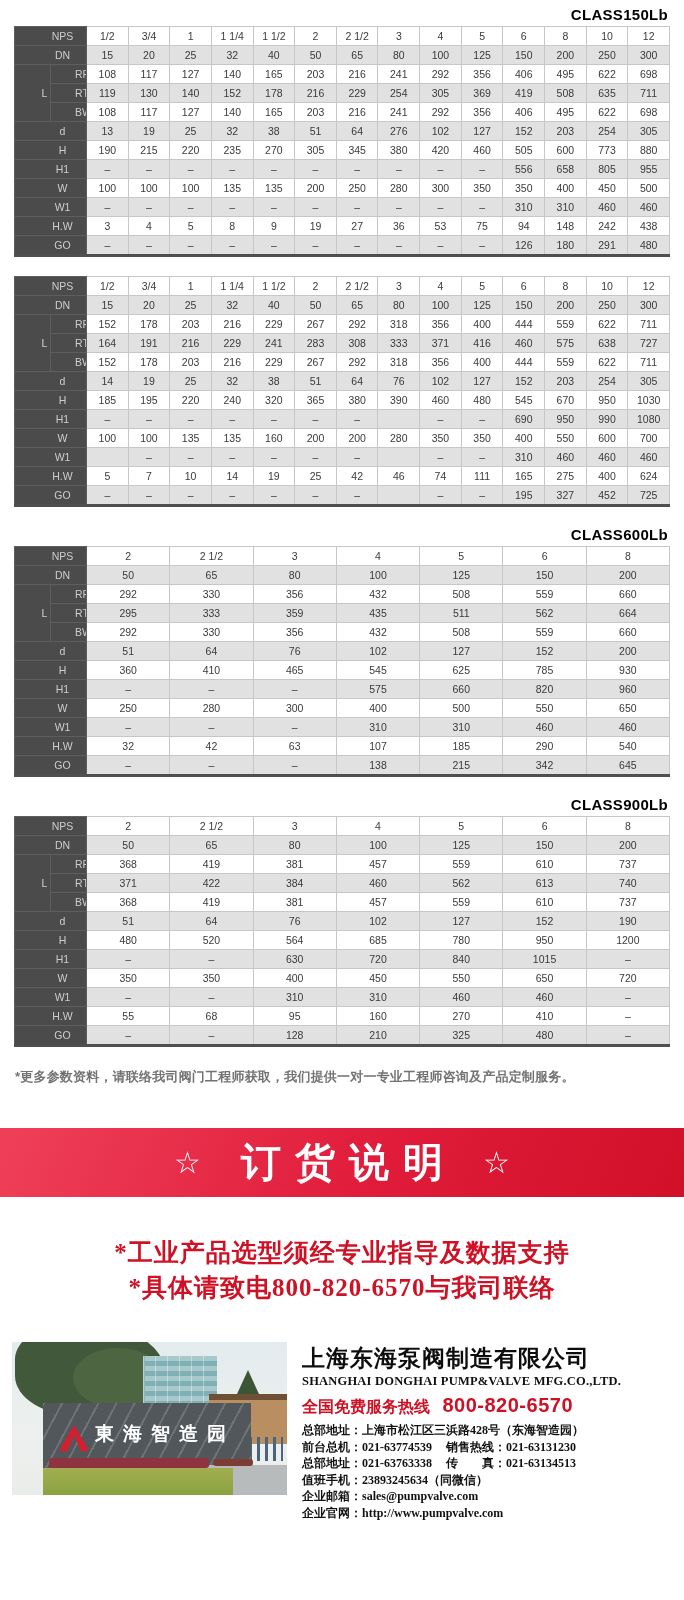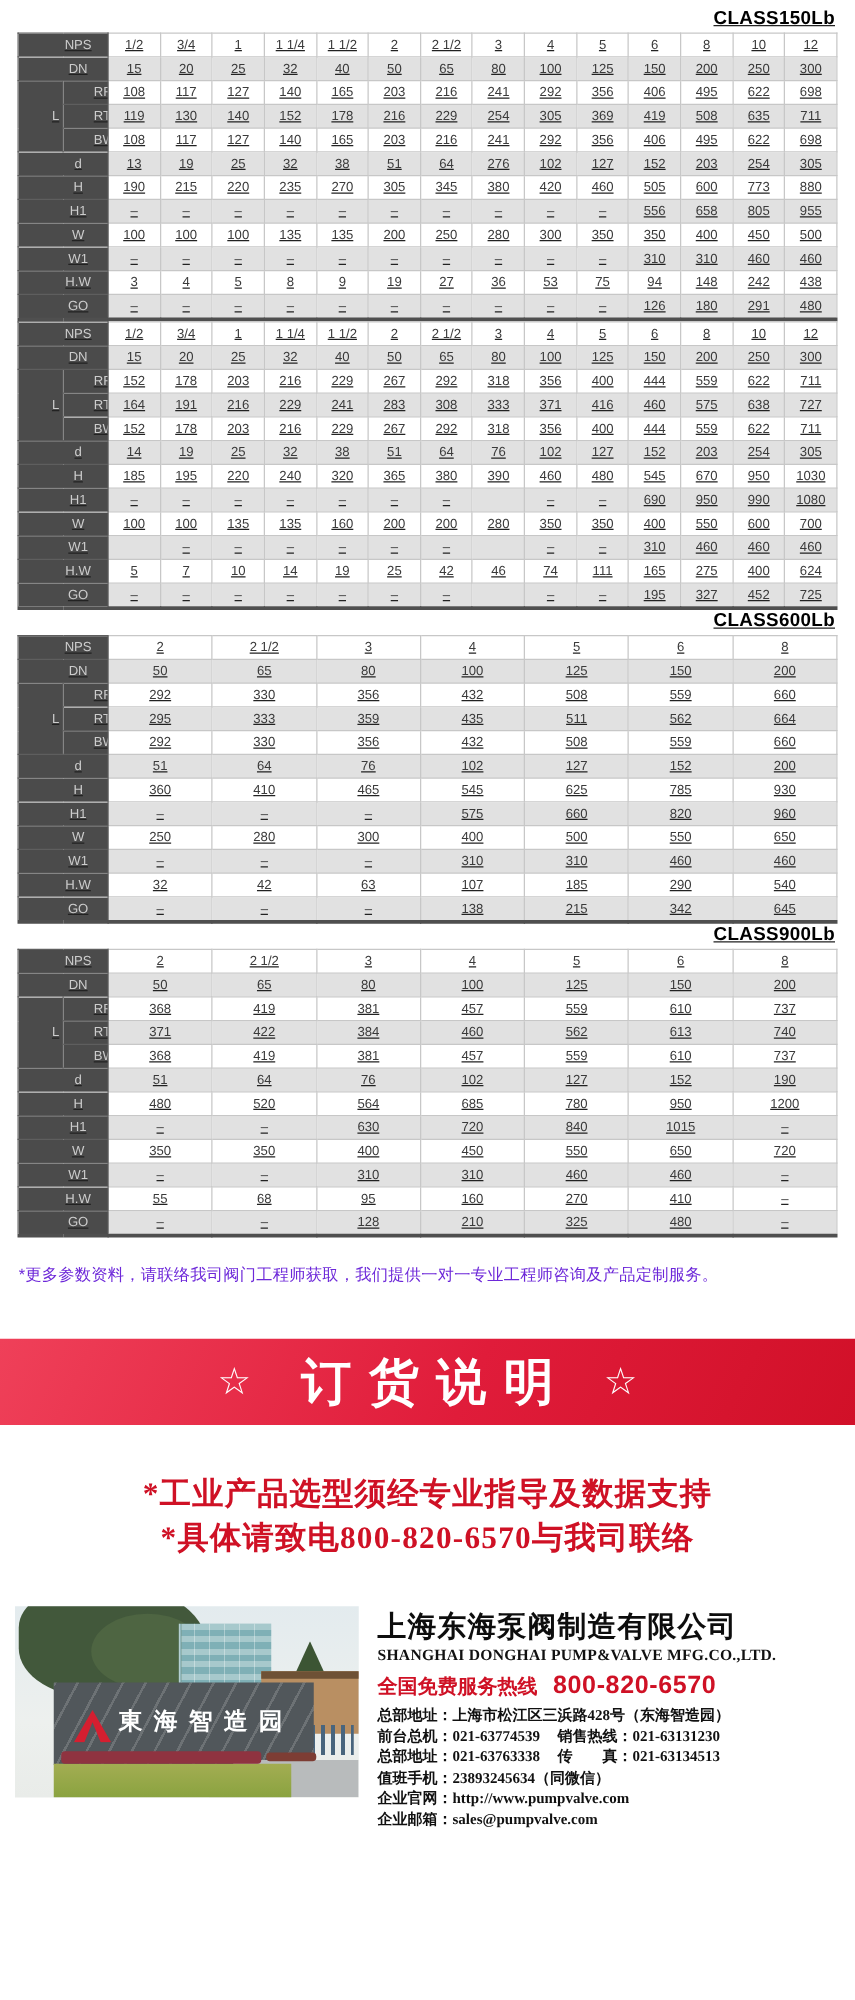--- a/index.html
+++ b/index.html
@@ -1,41 +1,41 @@
 <!DOCTYPE html>
 <html><head>
 <meta charset="utf-8">
 <style>
   html,body{margin:0;padding:0;}
   body{
     width:684px;height:1600px;background:#fff;overflow:hidden;
     font-family:"Liberation Sans", sans-serif;color:#222;
   }
   .content{padding:6px 14px 0 14px;}
-  .table-section{text-decoration:underline;}
+  .table-section{margin-bottom:19px;}
   .table-title{
     text-align:right;font-size:15px;font-weight:700;color:#000;
     margin:0 2px 3px 0;letter-spacing:0.3px;
   }
   table.spec{
     border-collapse:collapse;table-layout:fixed;width:100%;
     border-bottom:3px solid #4f4f4f;
   }
   table.spec td, table.spec th{
     border:1px solid #c7c7c7;height:18px;line-height:18px;padding:0;
     font-size:10.5px;font-weight:400;text-align:center;color:#3a3a3a;
     overflow:hidden;white-space:nowrap;
   }
   table.spec th.dark{
     background:#4b4b4b;color:#cdcdcd;border-color:#5e5e5e;padding-left:24px;
   }
   tr.gray td{background:#e1e1e1;}
   tr.white td{background:#ffffff;}
   .note{
-    margin:21px 0 0 1px;font-size:13px;font-weight:400;color:#6d28d9;
+    margin:21px 0 0 1px;font-size:13px;font-weight:700;color:#737373;
     letter-spacing:0.2px;
   }
   .banner{
     margin-top:42px;width:684px;height:69px;
     background:linear-gradient(115deg,#ef4059 0%,#e01c3a 55%,#d11028 100%);
     display:flex;align-items:center;justify-content:center;gap:26px;
   }
   .banner .star{color:#fff;font-size:30px;line-height:1;}
   .banner .banner-title{
     color:#fff;font-size:40px;font-weight:700;letter-spacing:14px;
@@ -885,17 +885,17 @@
     <div class="company-en">SHANGHAI DONGHAI PUMP&amp;VALVE MFG.CO.,LTD.</div>
     <div class="hotline">
       <span class="hotline-label">全国免费服务热线</span>
       <span class="hotline-number">800-820-6570</span>
     </div>
     <div class="contact-list" id="contact-list">
         <div class="contact-line"><span class="c-label">总部地址：</span><span class="c-value">上海市松江区三浜路428号（东海智造园）</span></div>
         <div class="contact-line"><span class="c-label">前台总机：</span><span class="c-value">021-63774539</span><span class="c-label second">销售热线：</span><span class="c-value">021-63131230</span></div>
         <div class="contact-line"><span class="c-label">总部地址：</span><span class="c-value">021-63763338</span><span class="c-label second">传　　真：</span><span class="c-value">021-63134513</span></div>
         <div class="contact-line"><span class="c-label">值班手机：</span><span class="c-value">23893245634（同微信）</span></div>
+        <div class="contact-line"><span class="c-label">企业邮箱：</span><span class="c-value">sales@pumpvalve.com</span></div>
         <div class="contact-line"><span class="c-label">企业官网：</span><span class="c-value">http://www.pumpvalve.com</span></div>
-        <div class="contact-line"><span class="c-label">企业邮箱：</span><span class="c-value">sales@pumpvalve.com</span></div>
       </div>
   </div>
 </div>
 
 </body></html>

